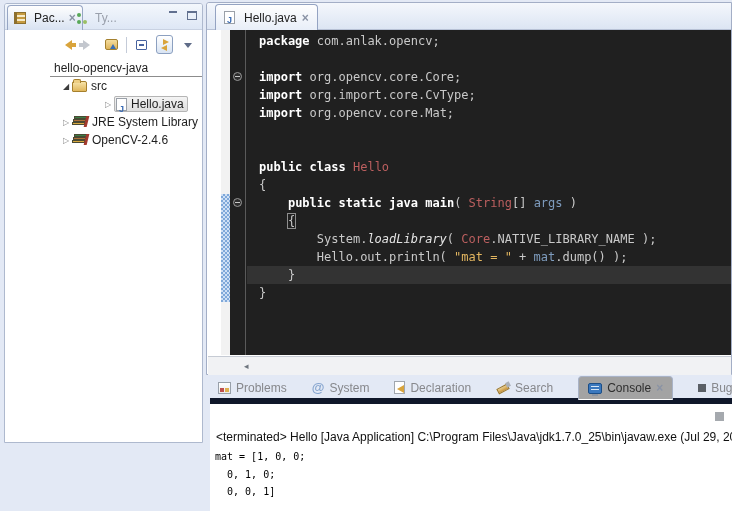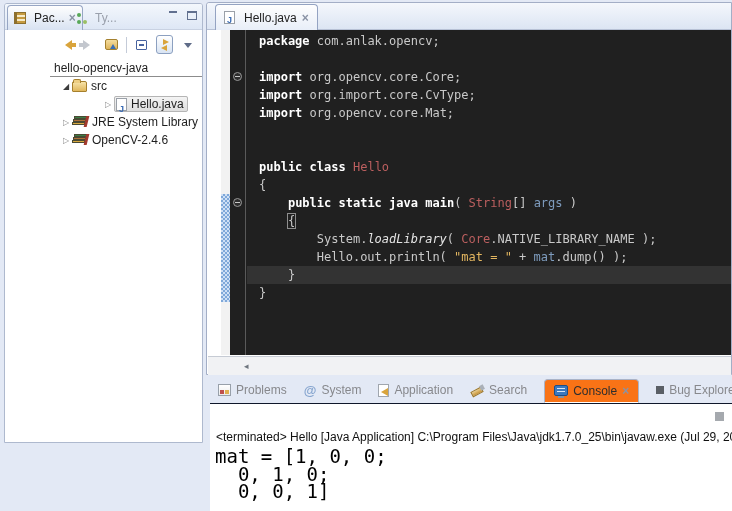--- a/index.html
+++ b/index.html
@@ -106,24 +106,24 @@
   .tv { color:#7E9CBE; }
   .ti { color:#e5e5e5; font-style:italic; }
   .tb { color:#C9C9C9; outline:1px solid #8E8E8E; }
   #editor-hscroll { position:absolute; left:1px; right:0; top:353px; height:19px;
     background:#F1F2F4; border-top:1px solid #C6CBD4; }
   #editor-hscroll .sb-arrow { position:absolute; left:36px; top:4px; font-size:9px; color:#6F767F; }
   #editor-hscroll .sb-arrow::before { content:'◂'; }
 
   
   #bottom-panel { position:absolute; left:210px; top:377px; width:522px; height:134px; }
-  #bottom-tabs { position:relative; height:27px; display:flex; align-items:center; gap:17px;
-    padding-left:8px; border-bottom:1px solid #0f172a; }
+  #bottom-tabs { position:relative; height:27px; display:flex; align-items:center; gap:25px;
+    padding-left:8px; border-bottom:6px solid #0f172a; }
   .btab { display:flex; align-items:center; gap:5px; color:#87888C; font-size:12px; white-space:nowrap; }
-  .btab.active { background:#f97316; border:1px solid #A9B3C7; border-bottom-color:#fff;
+  .btab.active { background:#a3a3a3; border:1px solid #A9B3C7; border-bottom-color:#fff;
     border-radius:4px 4px 0 0; padding:4px 9px; margin-bottom:-1px; color:#2E2E2E; }
   .bicon { display:inline-block; position:relative; }
   .ic-problems { width:13px; height:12px; border:1px solid #98A0AA; background:linear-gradient(#fff,#ECECEC); }
   .ic-problems::before { content:''; position:absolute; left:1px; bottom:1px; width:4px; height:4px; background:#C0504D; }
   .ic-problems::after { content:''; position:absolute; right:1px; bottom:1px; width:4px; height:4px; background:#E0B050; }
   .ic-javadoc::before { content:'@'; font-size:13px; font-weight:bold; color:#86A5CF; }
   .ic-declaration { width:11px; height:13px; background:#fff; border:1px solid #A0A6AE; }
   .ic-declaration::after { content:''; position:absolute; left:-2px; bottom:0; width:0; height:0;
     border:4px solid transparent; border-right:7px solid #D9A43C; }
   .ic-search { width:14px; height:13px; }
@@ -135,21 +135,21 @@
   .ic-console::before { content:''; position:absolute; left:2px; top:2px; width:8px; height:1px;
     background:#D6E6F6; box-shadow:0 3px 0 #D6E6F6; }
   .ic-console::after { content:''; position:absolute; left:3px; bottom:-3px; width:6px; height:2px; background:#8A93A0; }
   .ic-bug { width:8px; height:8px; background:#5A5F66; }
 
   #console-content { position:absolute; top:27px; left:0; right:0; bottom:0; background:#fff; }
   #console-button { position:absolute; right:8px; top:8px; width:9px; height:9px; background:#A5A9AE; }
   #console-status { position:absolute; left:6px; top:26px; right:0; font-size:12px; color:#111;
     white-space:nowrap; overflow:hidden; }
   #console-output { position:absolute; left:5px; top:44px; font-family:"DejaVu Sans Mono", monospace;
-    font-size:19px; line-height:17.5px; color:#000; white-space:pre; }
+    font-size:10px; line-height:17.5px; color:#000; white-space:pre; }
 </style>
 </head>
 <body>
 
 <div id="left-panel">
   <div class="pe-header">
     <div class="pe-tab active">
       <span class="ticon icon-pkg-explorer"></span>
       <span>Pac...</span>
       <span class="close-x"></span>
@@ -237,21 +237,21 @@
       <div class="btab">
         <span class="bicon ic-problems"></span>
         <span class="btab-label">Problems</span>
       </div>
       <div class="btab">
         <span class="bicon ic-javadoc"></span>
         <span class="btab-label">System</span>
       </div>
       <div class="btab">
         <span class="bicon ic-declaration"></span>
-        <span class="btab-label">Application</span>
+        <span class="btab-label">Declaration</span>
       </div>
       <div class="btab">
         <span class="bicon ic-search"></span>
         <span class="btab-label">Search</span>
       </div>
       <div class="btab active">
         <span class="bicon ic-console"></span>
         <span class="btab-label">Console</span>
         <span class="close-x"></span>
       </div>

